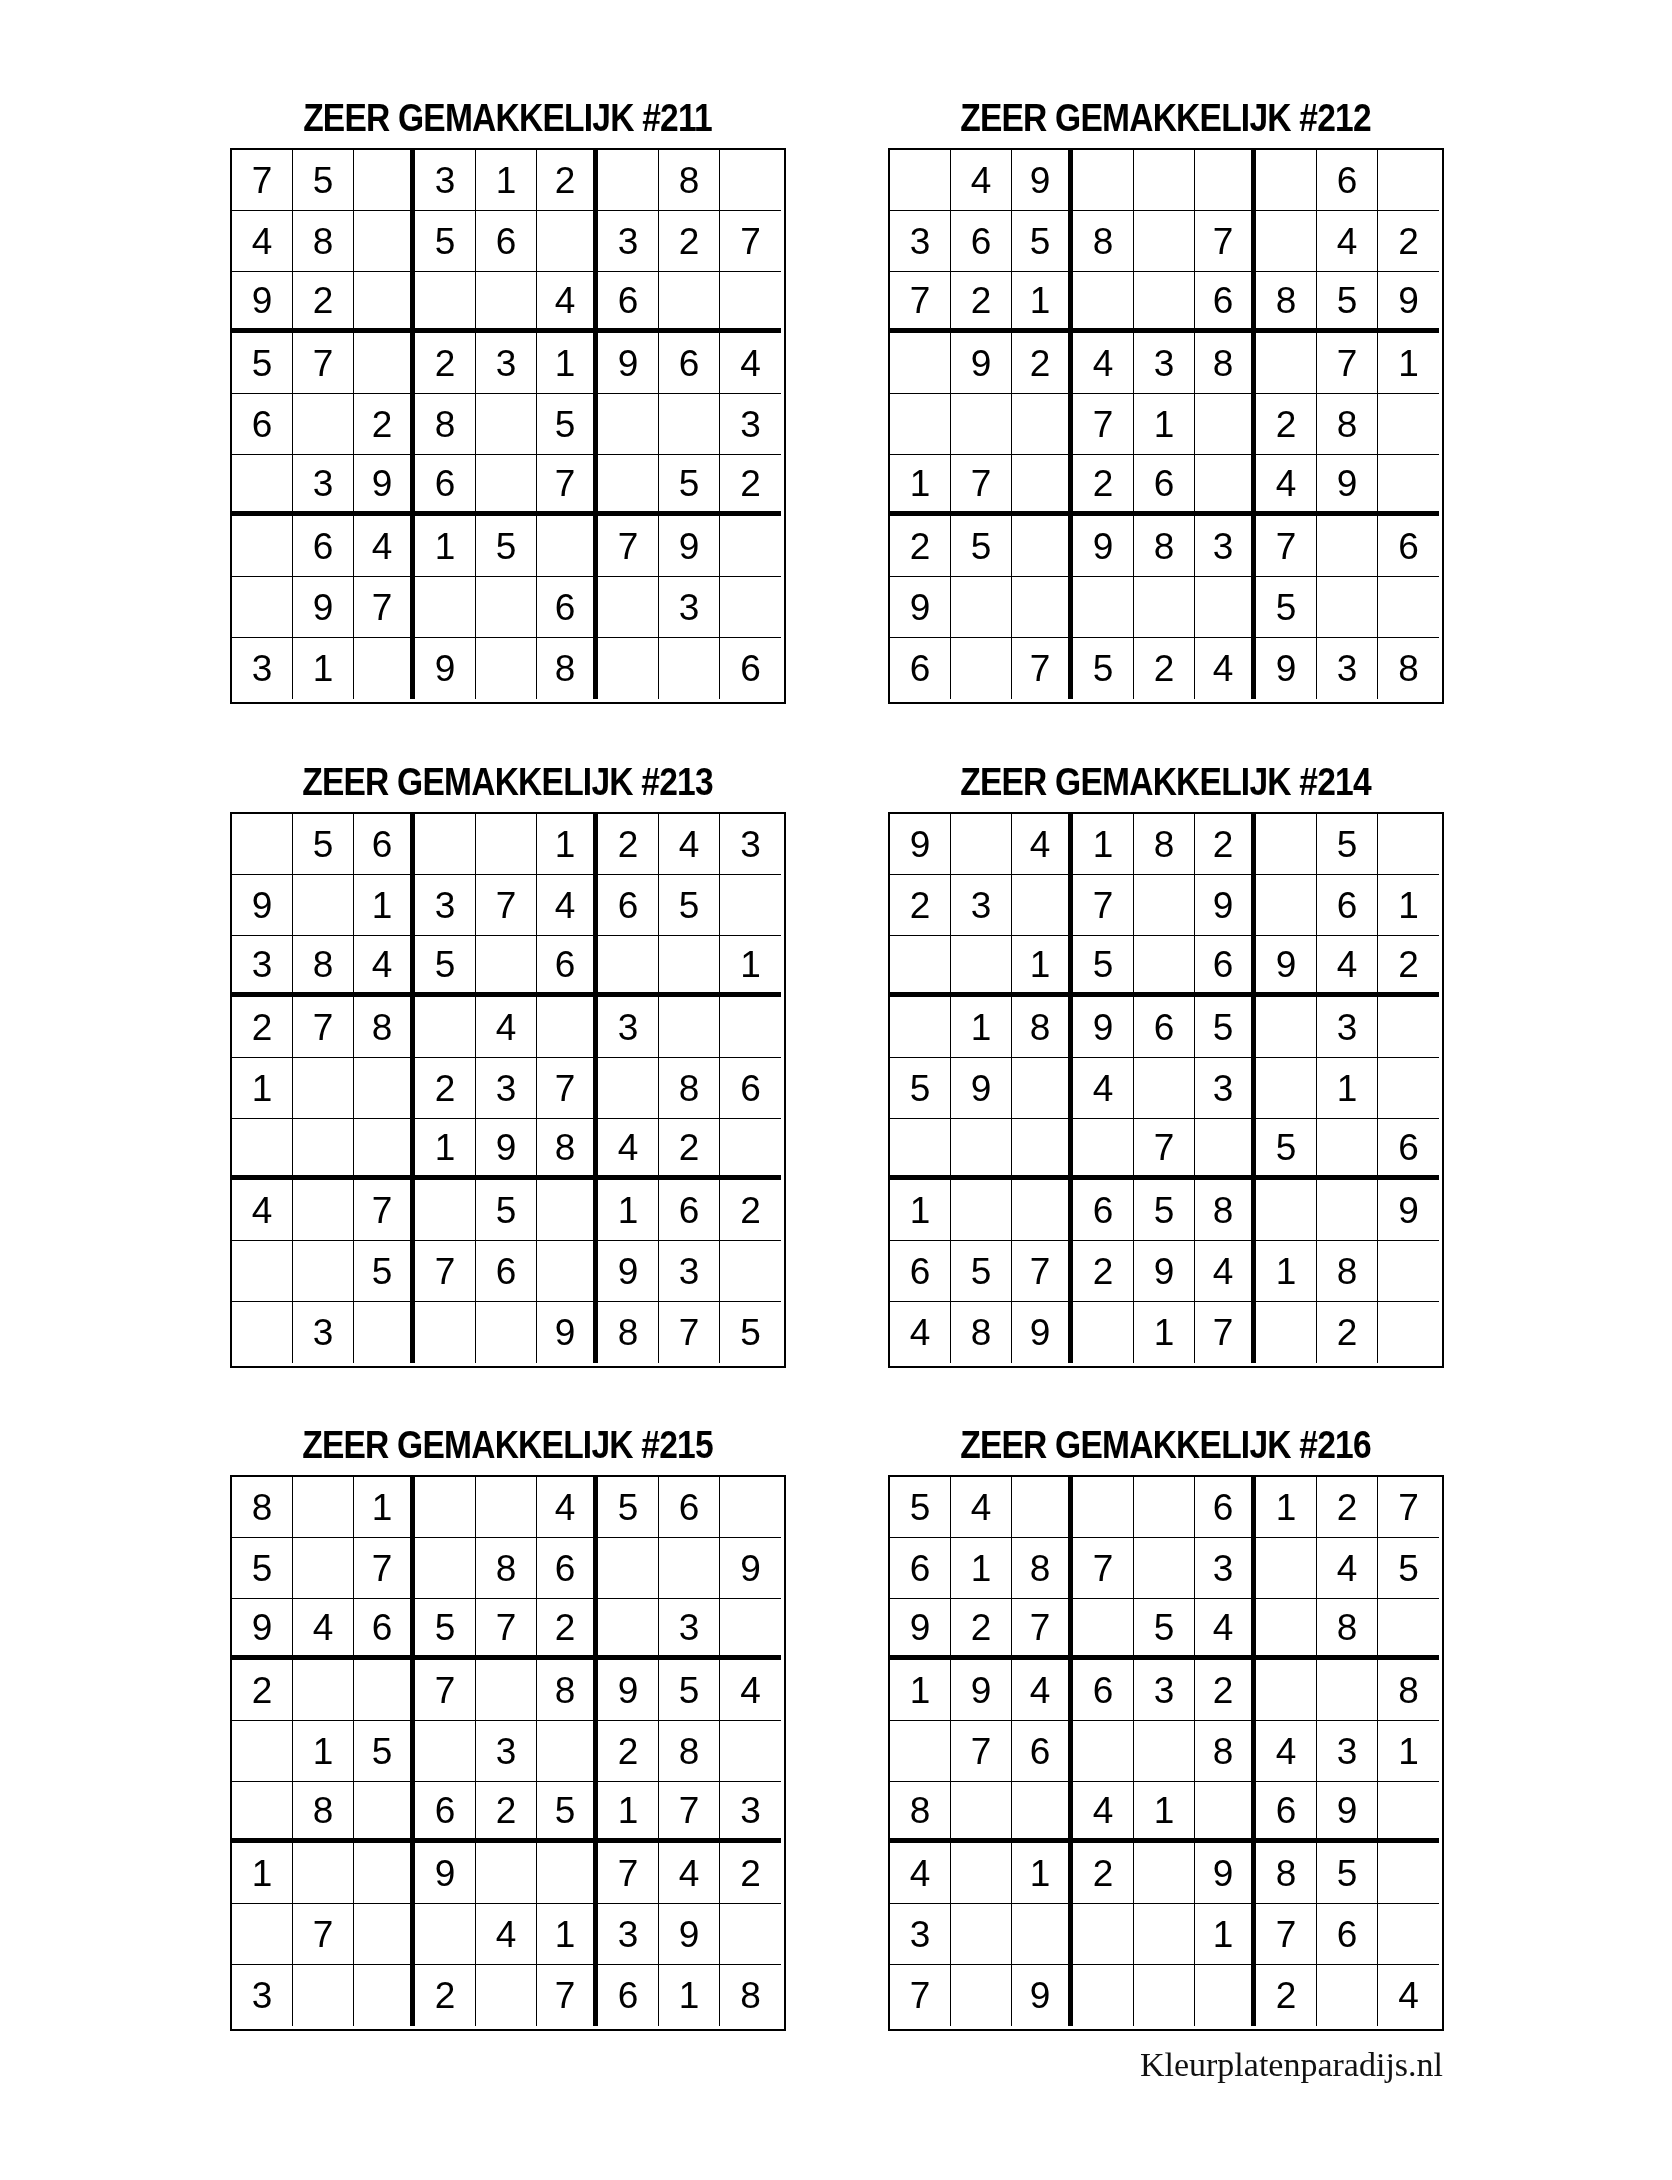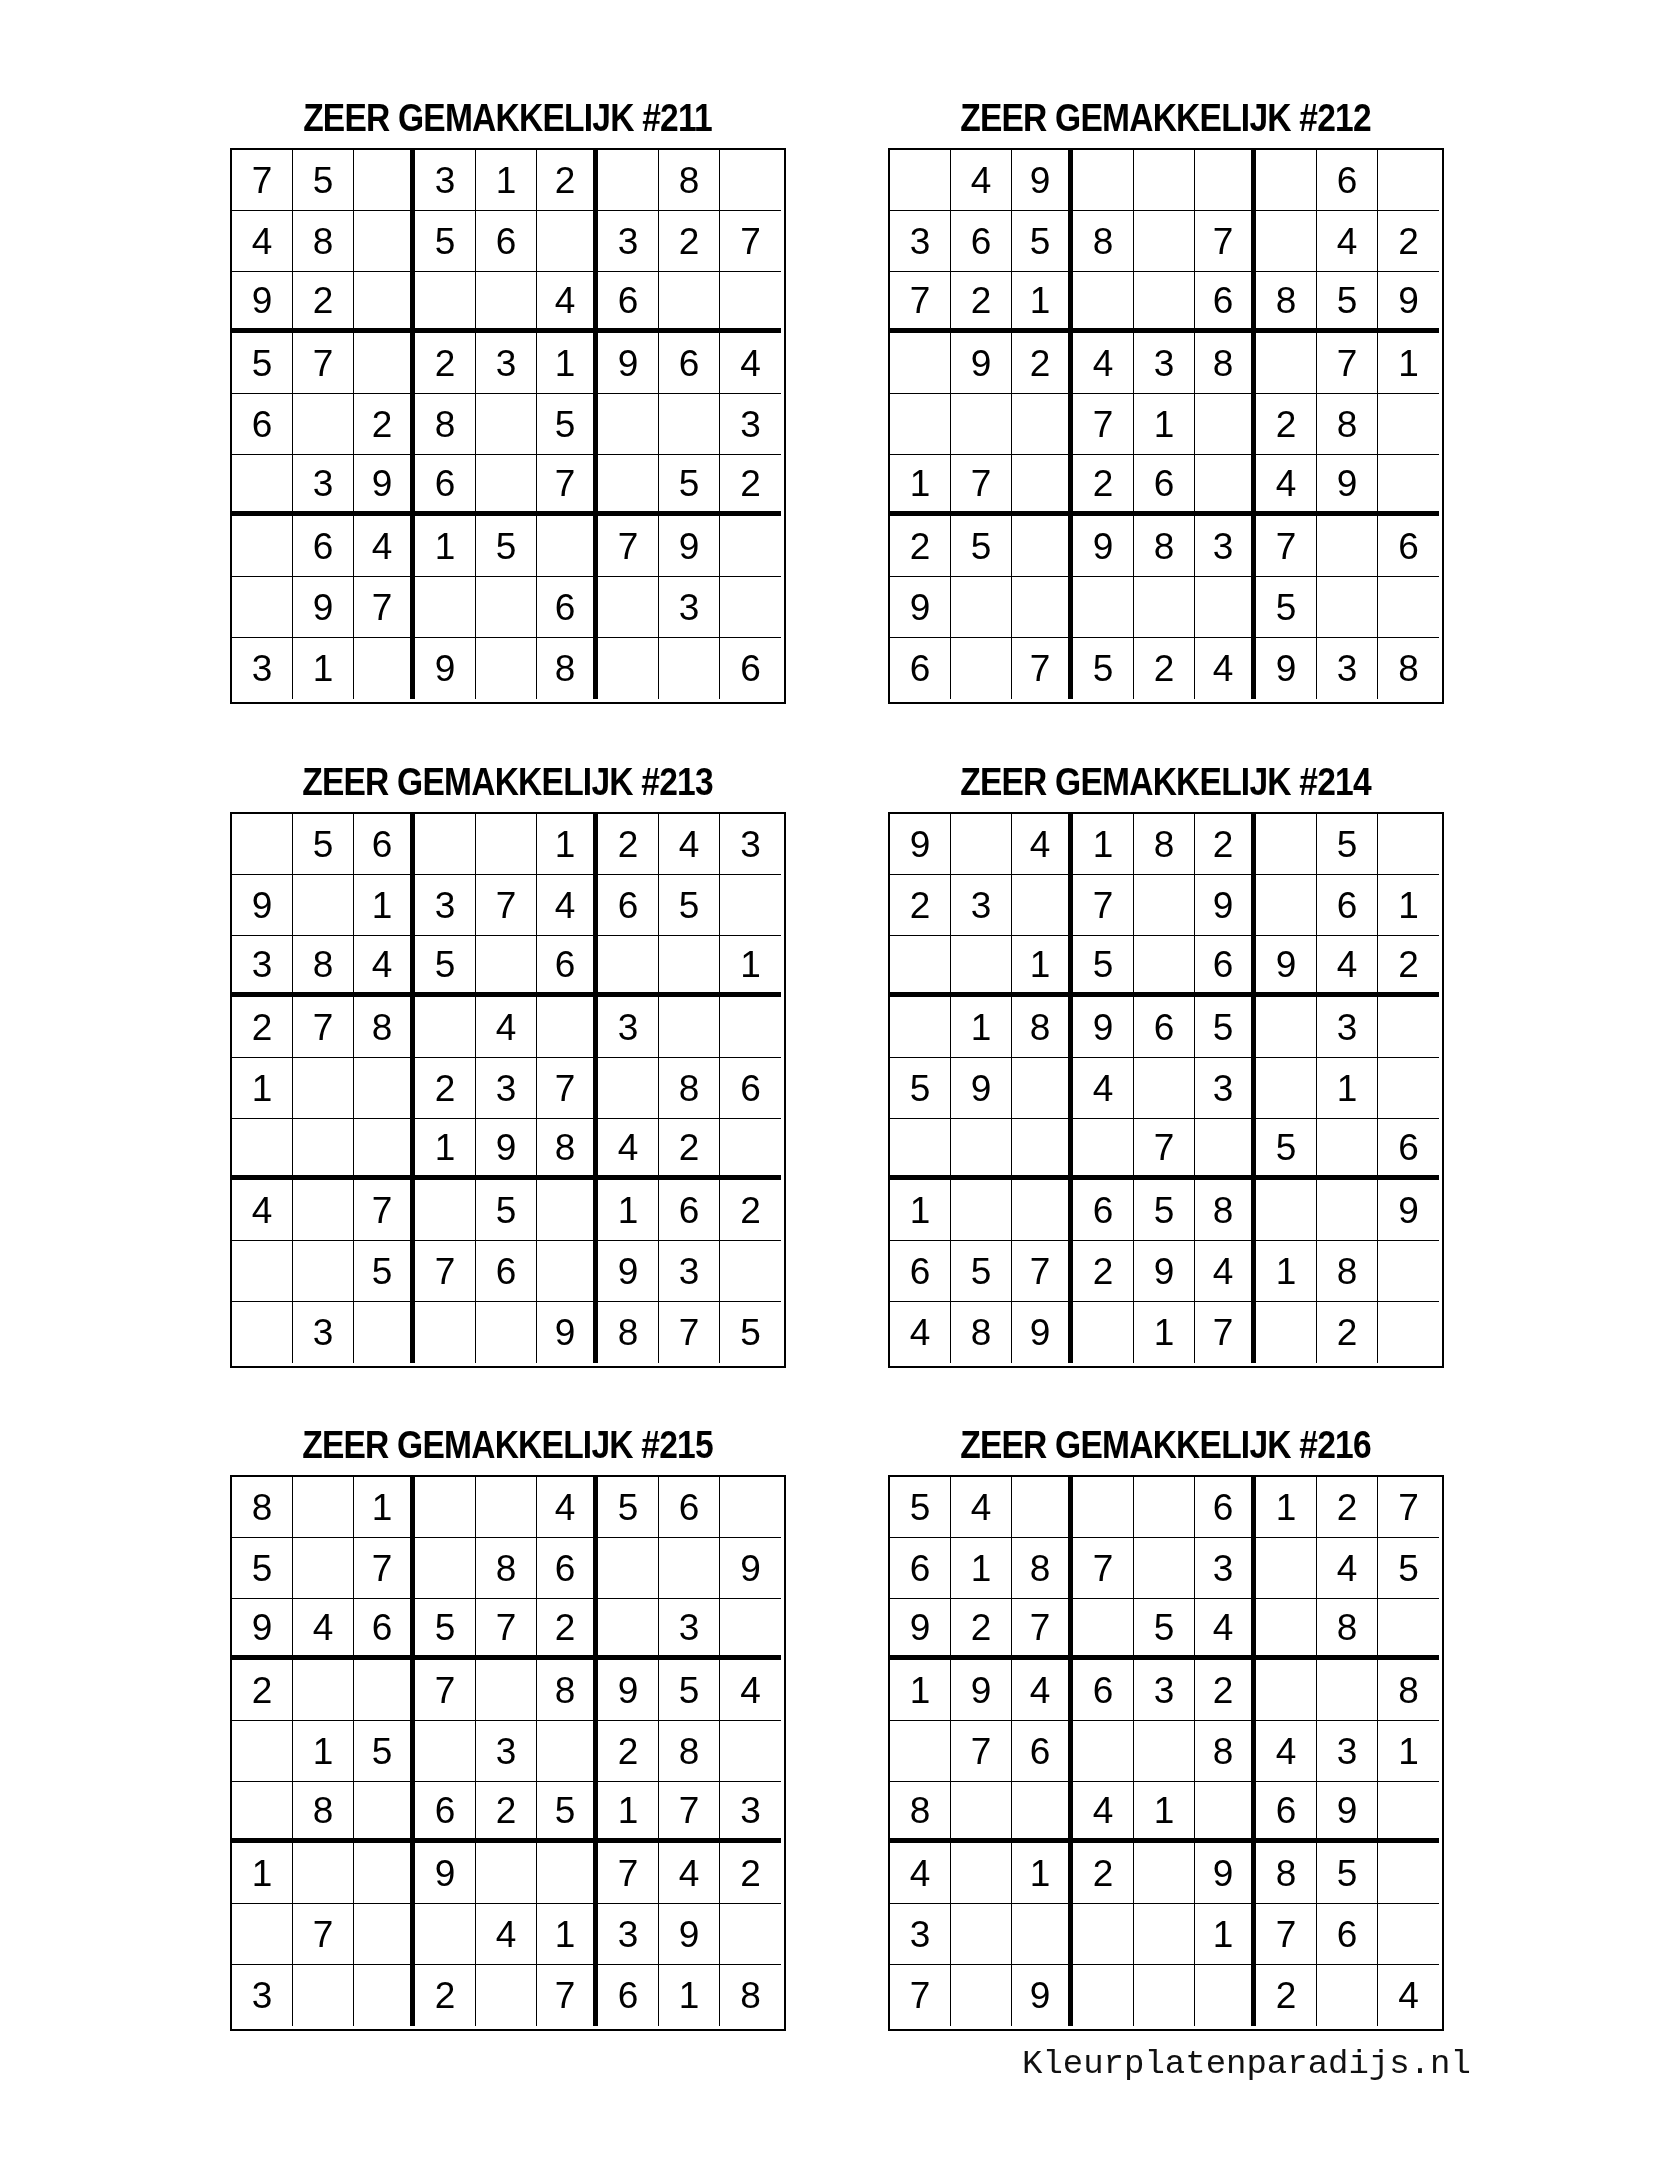--- a/index.html
+++ b/index.html
@@ -63,21 +63,21 @@
     .cell.c8 { border-right: none; }
     .cell.r8 { border-bottom: none; }
     .cell.c2, .cell.c5 { border-right: 5.1px solid #000; }
     .cell.r2, .cell.r5 { border-bottom: 5.1px solid #000; }
     .footer {
       position: absolute;
       left: 1022px;
       width: 421px;
       top: 2046px;
       text-align: right;
-      font-family: Liberation Mono, monospace;
+      font-family: Liberation Serif, serif;
       font-size: 34px;
       line-height: 37px;
       color: #111;
     }
   </style>
 </head>
 <body>
 
 <div class="puzzle" style="left:230px; top:92px;">
   <div class="puzzle-title">ZEER GEMAKKELIJK #211</div>

